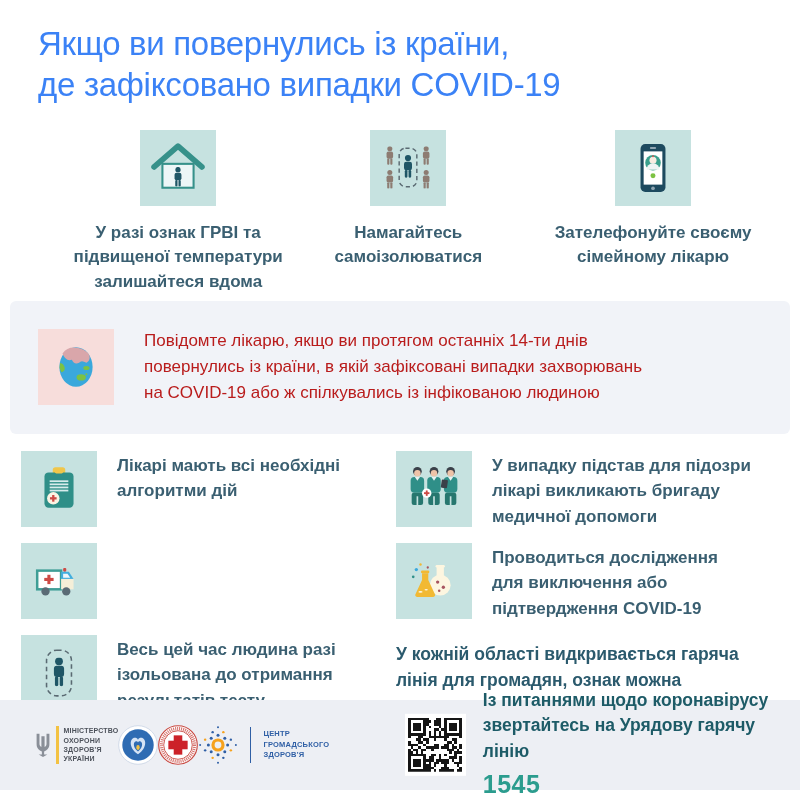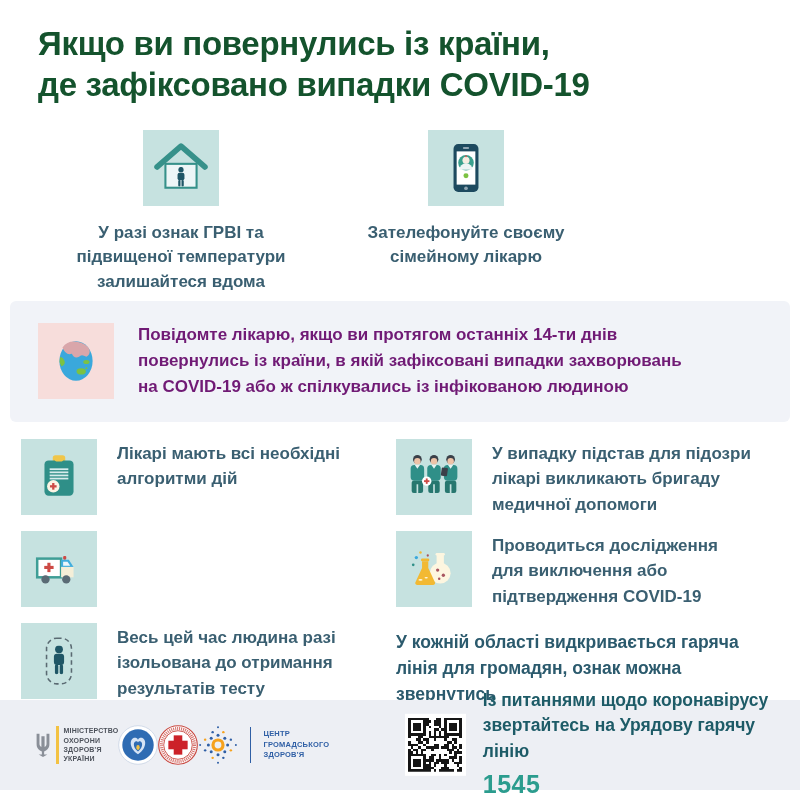--- a/index.html
+++ b/index.html
@@ -1,36 +1,36 @@
 <!DOCTYPE html>
 <html><head>
 <meta charset="utf-8">
 <style>
   html,body{margin:0;padding:0;background:#fff;}
   .page{position:relative;width:800px;height:799px;background:#ffffff;overflow:hidden;
         font-family:"Liberation Sans", sans-serif;}
   .pre{white-space:pre-line;}
 
   
-  .title{margin:24px 0 3px 38px;font-size:33px;font-weight:bold;letter-spacing:-0.3px;
-         line-height:1.24;color:#14532d;}
+  .title{margin:24px 0 3px 38px;font-size:33px;font-weight:normal;letter-spacing:-0.3px;
+         line-height:1.24;color:#3b82f6;}
 
   
   .top-steps{display:flex;margin-top:24px;padding-left:46px;box-sizing:border-box;width:800px;}
   .top-step{display:flex;flex-direction:column;align-items:center;}
   .ts1{width:270px;}.ts2{width:200px;}.ts3{width:300px;}
   .tile{width:76px;height:76px;background:#c6e2e0;display:flex;align-items:center;justify-content:center;flex:0 0 auto;}
   .tile.pink{background:#f7dddb;}
   .caption{margin-top:15px;text-align:center;font-size:17px;font-weight:bold;
            color:#3a5f71;line-height:1.45;}
 
   
   .notice{margin:6px 10px 0;background:#f1f3f8;border-radius:6px;display:flex;align-items:center;
           gap:18px;padding:15px 20px 15px 28px;box-sizing:border-box;}
-  .notice-text{margin:6px;font-size:17px;font-weight:bold;color:#701a75;line-height:1.55;}
+  .notice-text{margin:12px;font-size:17px;font-weight:normal;color:#b91c1c;line-height:1.55;}
 
   
   .grid{display:grid;grid-template-columns:375px 390px;grid-auto-rows:92px;
         padding-left:21px;margin-top:17px;}
   .item{display:flex;gap:20px;align-items:flex-start;}
   .itext{margin:2px 0 0;font-size:17px;font-weight:bold;color:#3a5f71;line-height:1.5;}
   .item.no-tile .itext{font-size:17.5px;color:#2b5a6d;margin-top:6px;}
 
   
   .footer{position:absolute;left:0;top:700px;width:800px;height:90px;background:#edeff4;
@@ -72,20 +72,36 @@
           <rect x="11" y="22" width="30" height="23" fill="#edf6f7" stroke="#36918a" stroke-width="2"></rect>
           <path d="M3,25 L26,5 L49,25" fill="none" stroke="#36918a" stroke-width="5.5" stroke-linecap="round" stroke-linejoin="round"></path>
           <use href="#sym-person" x="21" y="25" width="10" height="19" fill="#1f5666"></use>
         </svg>
       </div>
       <div class="caption pre">У разі ознак ГРВІ та
 підвищеної температури
 залишайтеся вдома</div>
     </div>
 
+    <div class="top-step ts2">
+      <div class="tile">
+        <svg viewBox="0 0 52 52" width="54" height="54">
+          <g fill="#8d7c72">
+            <use href="#sym-person" x="4" y="5" width="9" height="18"></use>
+            <use href="#sym-person" x="4" y="28" width="9" height="18"></use>
+            <use href="#sym-person" x="39" y="5" width="9" height="18"></use>
+            <use href="#sym-person" x="39" y="28" width="9" height="18"></use>
+          </g>
+          <rect x="17.5" y="7" width="17" height="37" rx="6" fill="none" stroke="#5a6a72" stroke-width="1.4" stroke-dasharray="4 3"></rect>
+          <use href="#sym-person" x="20.5" y="13" width="11" height="23" fill="#1f5666"></use>
+        </svg>
+      </div>
+      <div class="caption pre">Намагайтесь
+самоізолюватися</div>
+    </div>
 
     <div class="top-step ts3">
       <div class="tile">
         <svg viewBox="0 0 52 52" width="54" height="54">
           <rect x="14" y="3" width="24" height="46" rx="4.5" fill="#1d4a5f"></rect>
           <rect x="17" y="10" width="18" height="32" fill="#ffffff"></rect>
           <rect x="23" y="5.8" width="6" height="1.8" rx="0.9" fill="#8fa5b2"></rect>
           <circle cx="26" cy="45.5" r="1.8" fill="#8fa5b2"></circle>
           <circle cx="26" cy="21" r="7.5" fill="#3aa08d"></circle>
           <circle cx="26" cy="18.6" r="3.4" fill="#f7ece1"></circle>

